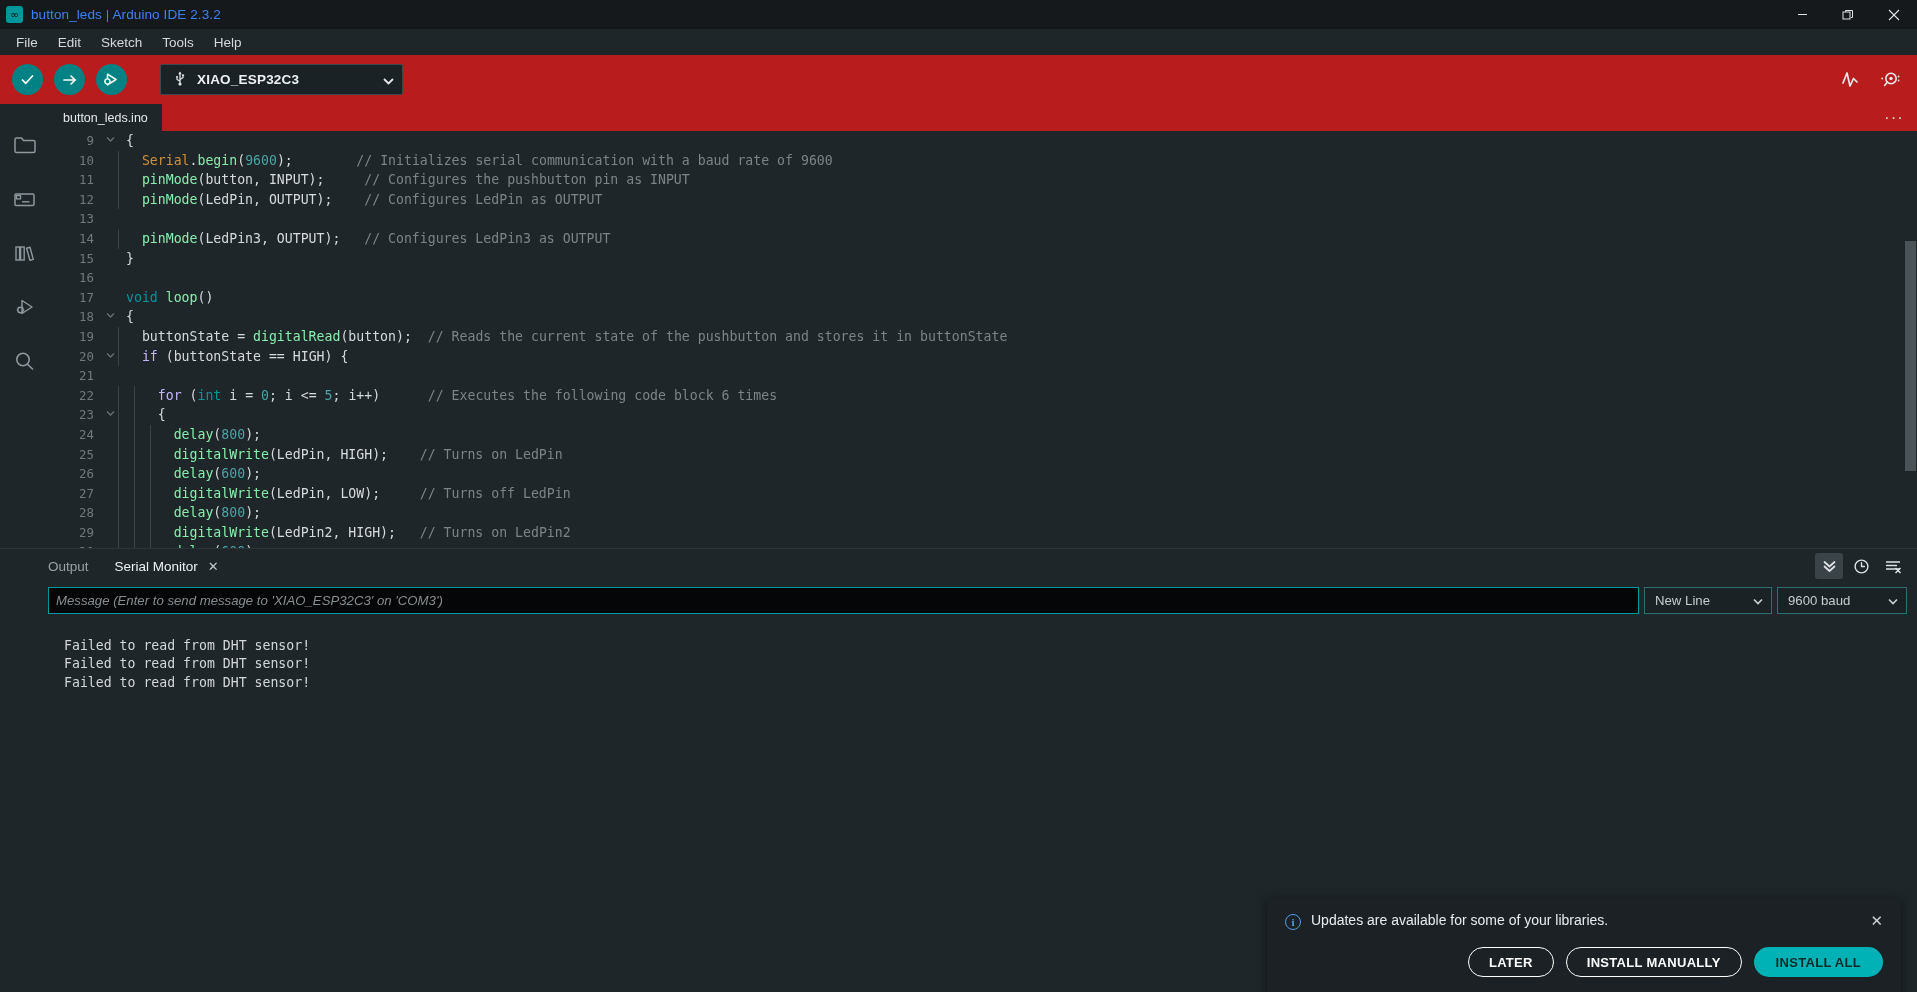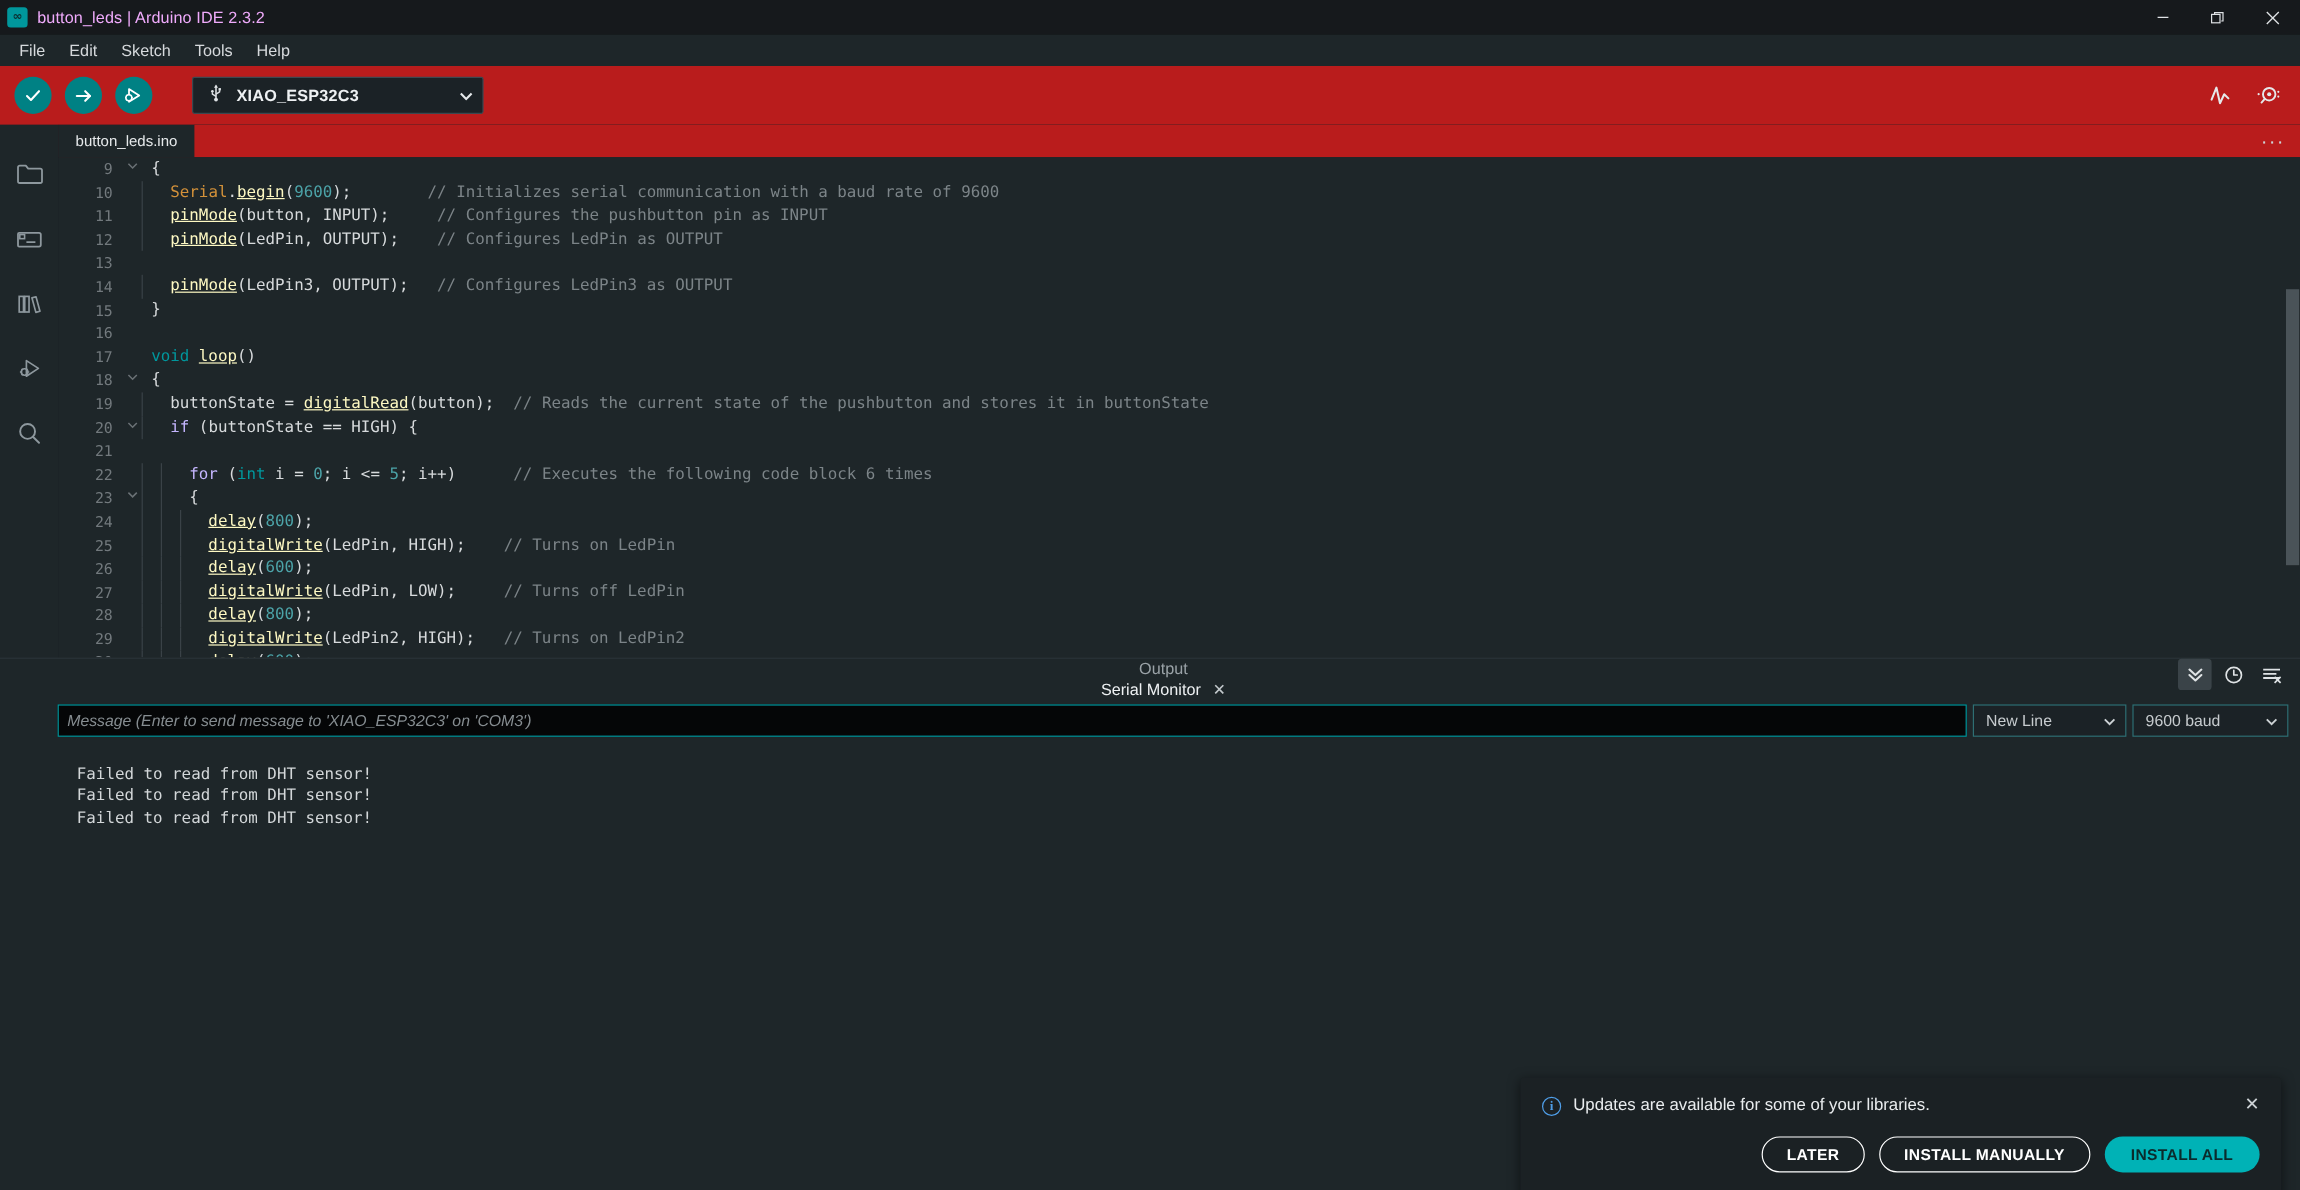--- a/index.html
+++ b/index.html
@@ -15,21 +15,21 @@
   .titlebar {
     height: 29px; background: #16191c; display: flex; align-items: center;
     padding-left: 6px; position: relative;
   }
   .app-logo {
     width: 17px; height: 17px; border-radius: 3px; background: #00979c;
     display: flex; align-items: center; justify-content: center;
     font-size: 10px; color: #0b2e30; font-weight: bold; margin-right: 8px;
     font-family: "DejaVu Sans", sans-serif;
   }
-  .title-text { font-size: 13.5px; color: #f0abfc; letter-spacing: .1px; }
+  .title-text { font-size: 13.5px; color: #3b82f6; letter-spacing: .1px; }
   .win-btns { position: absolute; right: 0; top: 0; height: 29px; display: flex; }
   .win-btn {
     width: 46px; height: 29px; display: flex; align-items: center; justify-content: center;
     color: #dfe2e5;
   }
   .win-btn svg { display: block; }
 
   
   .menubar { height: 26px; background: #1e2629; display: flex; align-items: center; padding-left: 6px; }
   .menu-item {
@@ -91,36 +91,36 @@
   .fold {
     width: 15px; min-width: 15px; color: #6a7175; font-size: 9px; text-align: center;
   }
   .code-txt { padding-left: 8px; color: #d4d7da; position: relative; }
   .ind-guide {
     position: absolute; left: 0; top: 0; bottom: 0; width: 1px; background: #3a4247;
   }
   
   .kw   { color: #c4b5fd; }   
   .typ  { color: #00979d; }   
-  .fn   { color: #fef9c3; text-decoration: underline; }
+  .fn   { color: #86efac; }
   .num  { color: #4ca3a8; }
   .cmt  { color: #7c8488; }
   .pln  { color: #d7dadc; }
   .obj  { color: #d3913a; }
 
   .v-scrollbar {
     position: absolute; right: 0; top: 0; width: 13px; height: 100%; background: transparent;
   }
   .v-thumb {
     position: absolute; right: 1px; width: 11px; background: #4a5358; border-radius: 0;
   }
 
   
   .panel { height: 470px; background: #1e2629; position: relative; border-top: 1px solid #2b3338; }
-  .panel-tabs { height: 34px; display: flex; align-items: center; padding-left: 48px; position: relative; flex-direction: column; }
+  .panel-tabs { height: 34px; display: flex; align-items: center; padding-left: 48px; position: relative; }
   .p-tab {
     font-size: 13.5px; color: #9aa2a7; margin-right: 26px; cursor: pointer; display: flex;
     align-items: center; gap: 10px; position: relative; height: 34px;
   }
   .p-tab.active { color: #eef1f3; }
   .p-tab .x-close { font-size: 13px; color: #c3c9cc; }
   .p-tools { position: absolute; right: 10px; display: flex; align-items: center; gap: 4px; }
   .p-tool {
     width: 28px; height: 26px; display: flex; align-items: center; justify-content: center;
     color: #d7dbde; cursor: pointer; border-radius: 3px;

